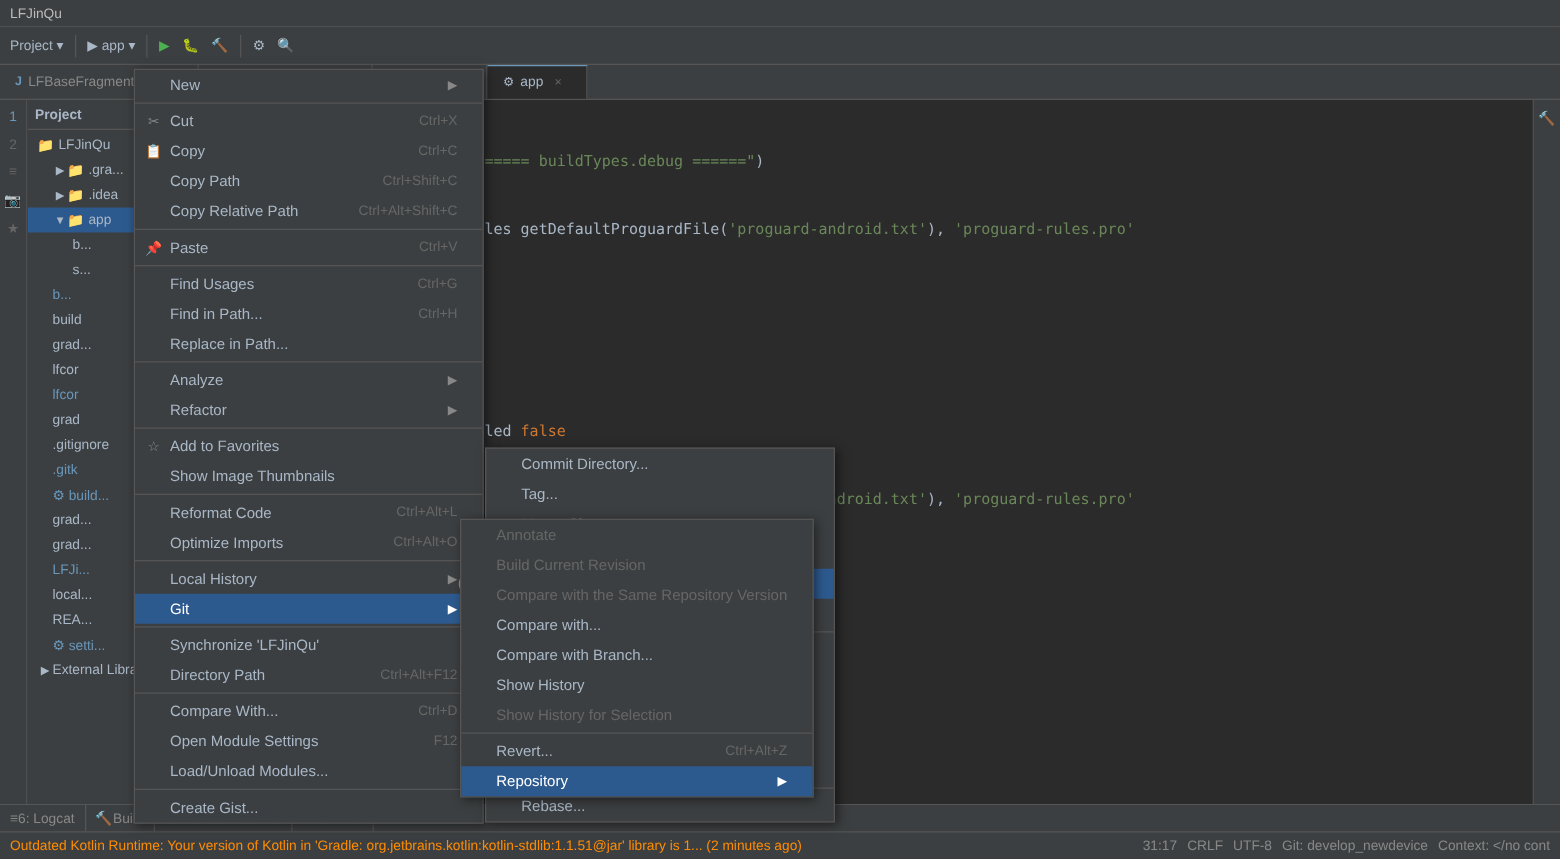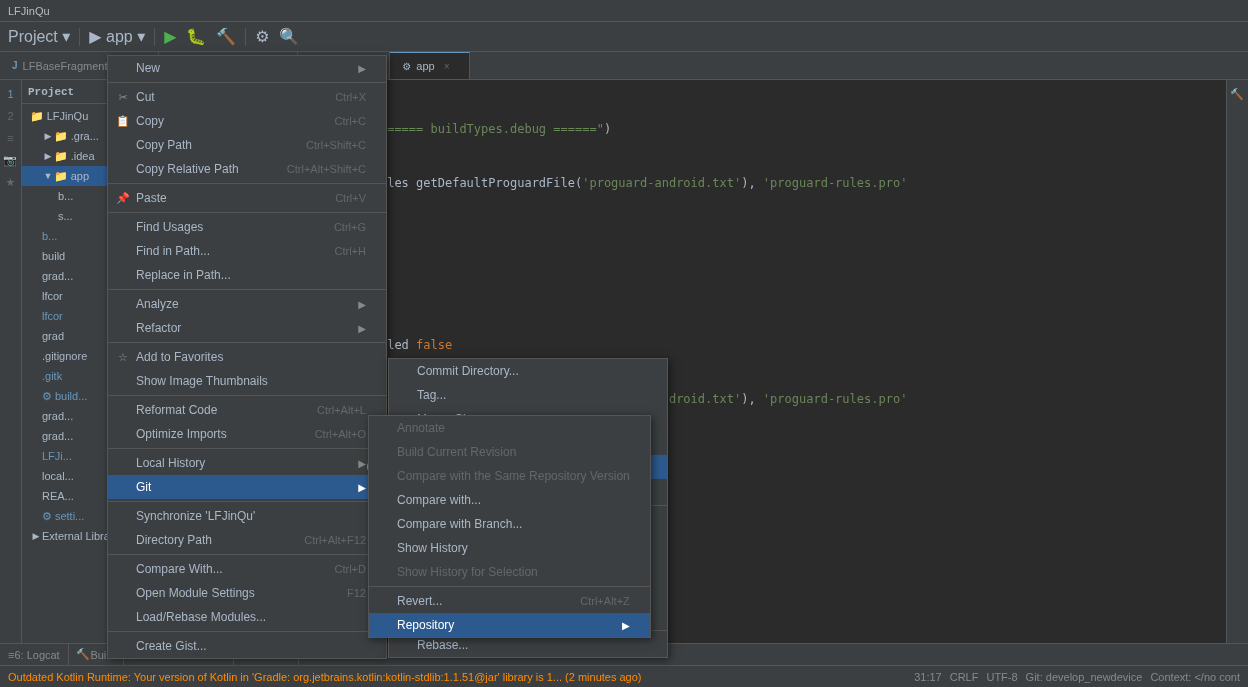--- a/index.html
+++ b/index.html
@@ -3,40 +3,40 @@
   <meta charset="utf-8">
   <style>
     * { margin: 0; padding: 0; box-sizing: border-box; }
     body { width: 1248px; height: 687px; font-family: 'Segoe UI', Arial, sans-serif; font-size: 12px; background: #2b2b2b; color: #a9b7c6; overflow: hidden; position: relative; }
 
     
     .title-bar { height: 22px; background: #3c3f41; display: flex; align-items: center; padding: 0 8px; font-size: 11px; color: #bbbbbb; border-bottom: 1px solid #555; }
 
     
     .toolbar { height: 30px; background: #3c3f41; display: flex; align-items: center; padding: 0 4px; border-bottom: 1px solid #555; gap: 2px; }
-    .toolbar-btn { height: 22px; padding: 0 4px; background: none; border: none; color: #a9b7c6; cursor: pointer; font-size: 16px; display: flex; align-items: center; gap: 2px; }
+    .toolbar-btn { height: 22px; padding: 0 4px; background: none; border: none; color: #a9b7c6; cursor: pointer; font-size: 11px; display: flex; align-items: center; gap: 2px; }
     .toolbar-separator { width: 1px; height: 18px; background: #555; margin: 0 3px; }
 
     
     .tab-bar { height: 28px; background: #3c3f41; display: flex; align-items: stretch; border-bottom: 1px solid #555; }
     .tab { padding: 0 12px; display: flex; align-items: center; gap: 5px; font-size: 11px; color: #888; cursor: pointer; border-right: 1px solid #555; min-width: 80px; }
     .tab.active { background: #2b2b2b; color: #a9b7c6; border-top: 1px solid #6897bb; }
     .tab .close-x { color: #666; font-size: 10px; margin-left: 4px; }
 
     
     .main-layout { display: flex; height: calc(687px - 22px - 30px - 28px - 22px); }
 
     
     .side-icons { width: 22px; background: #3c3f41; display: flex; flex-direction: column; align-items: center; padding-top: 4px; border-right: 1px solid #555; }
     .side-icon { width: 20px; height: 20px; display: flex; align-items: center; justify-content: center; color: #666; font-size: 11px; cursor: pointer; margin-bottom: 2px; }
 
     
     .project-panel { width: 220px; background: #3c3f41; border-right: 1px solid #555; overflow: hidden; position: relative; }
     .panel-header { height: 24px; background: #3c3f41; display: flex; align-items: center; padding: 0 6px; font-size: 11px; color: #a9b7c6; border-bottom: 1px solid #555; }
-    .panel-header-title { font-weight: bold; font-family: Liberation Mono, monospace; }
+    .panel-header-title { font-weight: bold; }
     .panel-actions { display: flex; gap: 2px; margin-left: auto; }
     .panel-action-btn { width: 16px; height: 16px; background: none; border: none; color: #888; cursor: pointer; font-size: 10px; }
 
     .tree { overflow-y: auto; height: calc(100% - 24px); padding: 2px 0; }
     .tree-item { height: 20px; display: flex; align-items: center; padding-left: 8px; cursor: pointer; font-size: 11px; color: #a9b7c6; }
     .tree-item.selected { background: #2d5a8e; }
     .tree-arrow { width: 12px; text-align: center; font-size: 9px; }
     .tree-icon { margin-right: 3px; font-size: 11px; }
 
     
@@ -365,21 +365,21 @@
   <div class="menu-separator"></div>
   <div class="menu-item">
     <span>Compare With...</span>
     <span class="shortcut">Ctrl+D</span>
   </div>
   <div class="menu-item">
     <span>Open Module Settings</span>
     <span class="shortcut">F12</span>
   </div>
   <div class="menu-item">
-    <span>Load/Rebase Modules...</span>
+    <span>Load/Unload Modules...</span>
   </div>
   <div class="menu-separator"></div>
   <div class="menu-item">
     <span>Create Gist...</span>
   </div>
 </div>
 
 <div class="submenu-git">
   <div class="menu-item">
     <span>Commit Directory...</span>

